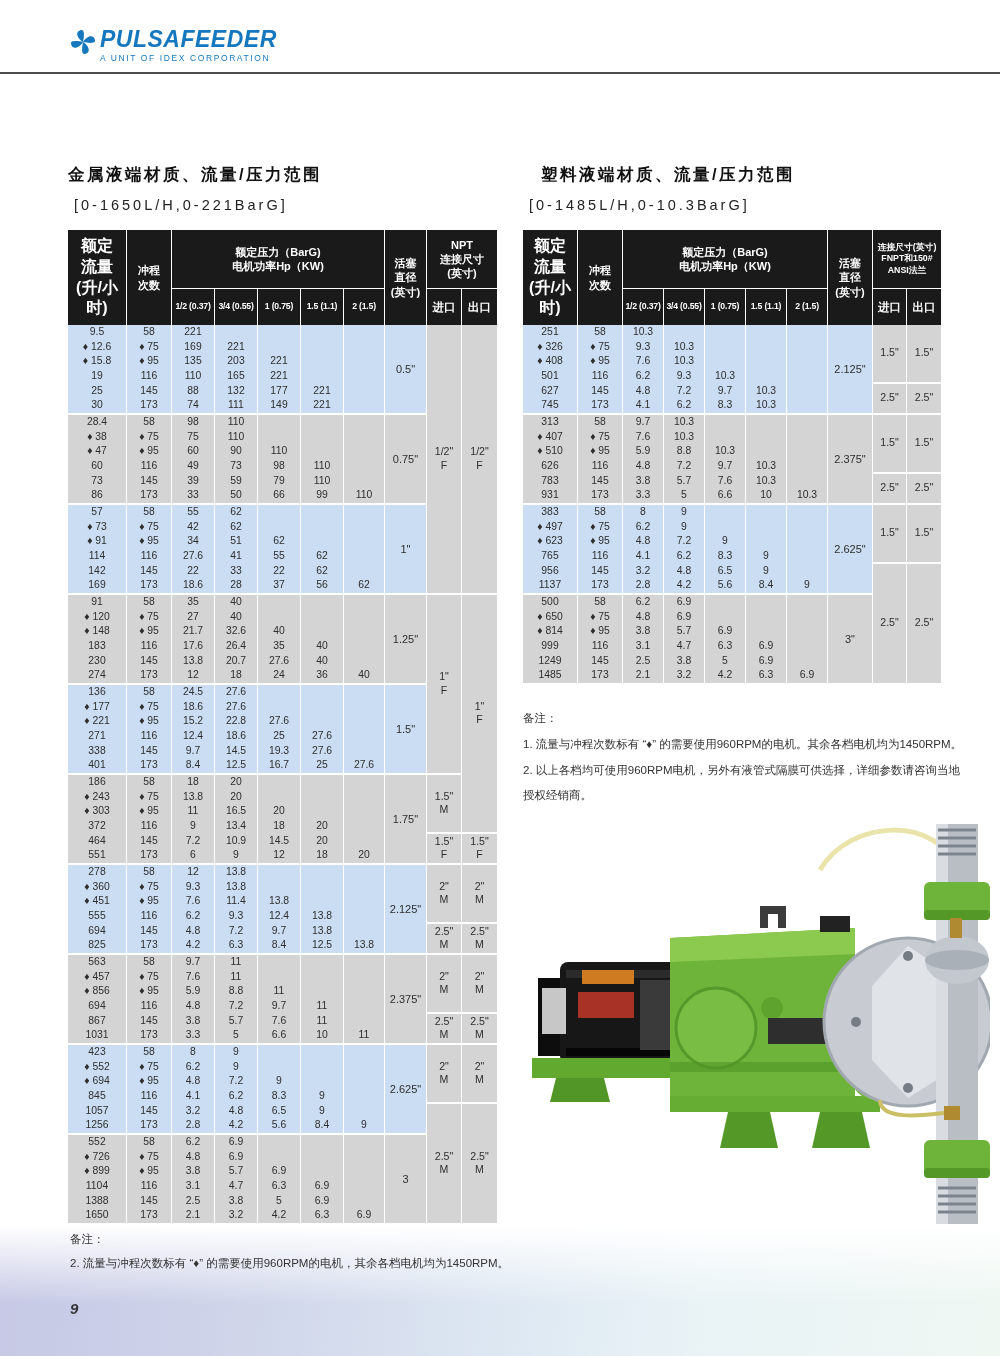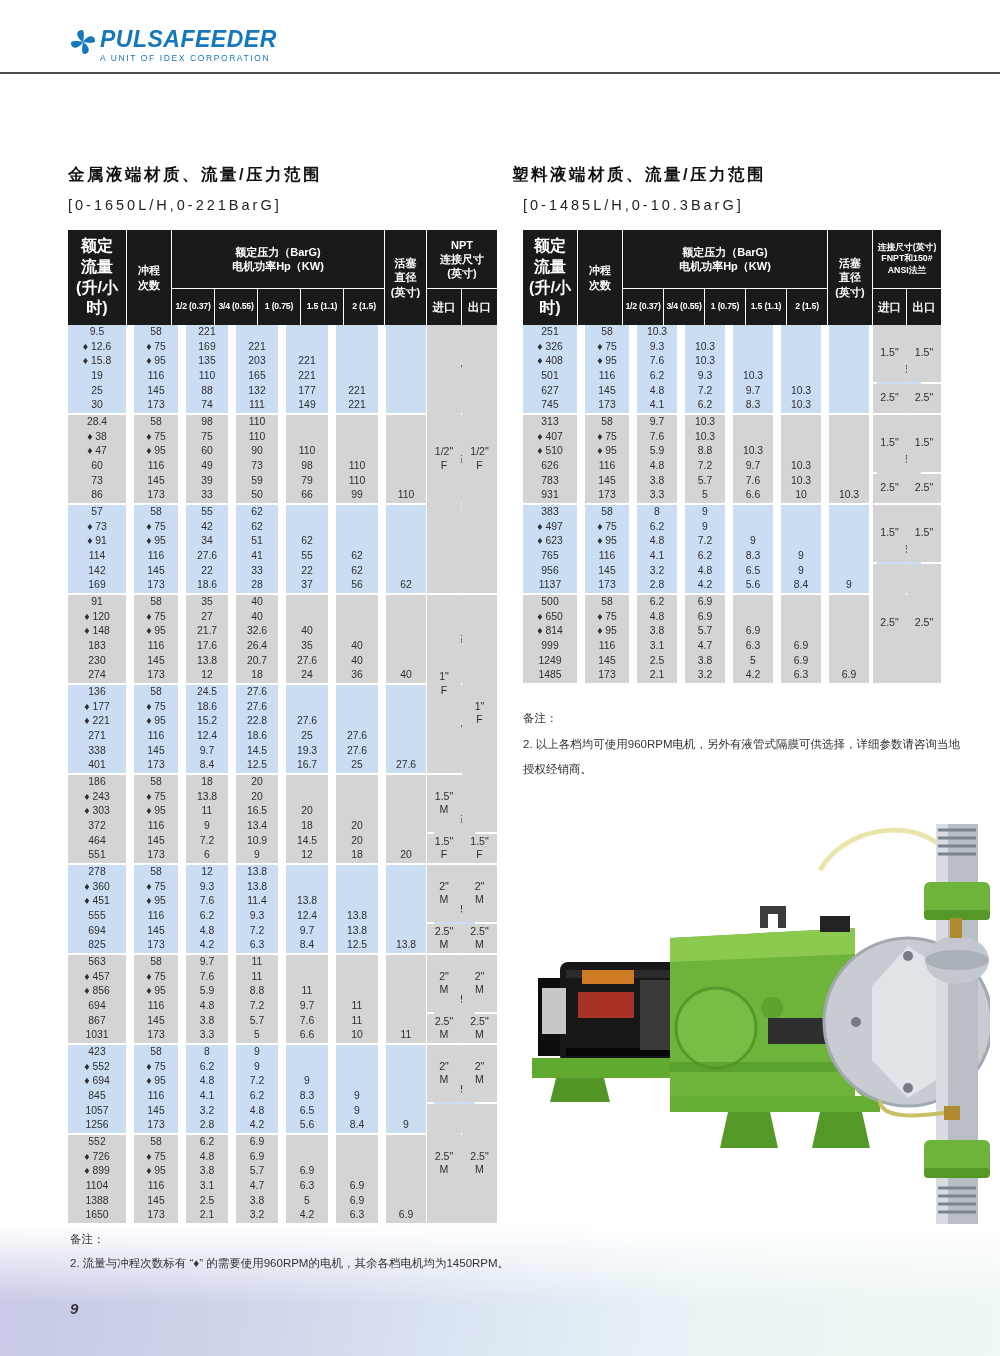--- a/index.html
+++ b/index.html
@@ -6,36 +6,36 @@
   .page{position:relative;width:1000px;height:1356px;background:#ffffff;overflow:hidden;
         font-family:"Liberation Sans","DejaVu Sans",sans-serif;color:#222;}
   
   .logo{position:absolute;left:68px;top:26px;display:flex;align-items:flex-start;}
   .logo-icon{width:30px;height:30px;margin-right:2px;margin-top:1px;}
   .brand-name{font-size:23px;font-weight:bold;font-style:italic;color:#1577bd;letter-spacing:.5px;line-height:26px;}
   .brand-tag{font-size:8.5px;color:#1577bd;letter-spacing:1.6px;margin-top:1px;text-align:left;}
   .top-rule{position:absolute;left:0;top:72px;width:1000px;height:2px;background:#4c4c4c;}
   .product-code{position:absolute;left:66px;top:98px;font-size:36px;font-weight:bold;color:#8dc63f;letter-spacing:14px;}
   .sec-title{position:absolute;font-size:16.5px;font-weight:bold;color:#111;letter-spacing:2.5px;}
-  .sec-range{position:absolute;font-size:14.5px;color:#222;letter-spacing:3px;}
+  .sec-range{position:absolute;font-size:14.5px;color:#222;letter-spacing:3px;margin-left:6px;}
   
   .thead{position:absolute;display:flex;gap:1px;height:95px;}
   .th{background:#1a1a1a;color:#fff;display:flex;align-items:center;justify-content:center;
       text-align:center;font-weight:bold;white-space:pre-line;font-size:11px;line-height:1.3;}
   .th-tall{height:95px;}
   .th-flow{font-size:16px;}
   .hgroup{display:flex;flex-direction:column;gap:1px;}
   .hgroup .top{height:58px;}
   .hgroup .subrow{display:flex;gap:1px;height:36px;}
   .hp{font-size:8.7px;letter-spacing:-.2px;}
   .io{font-size:11.5px;}
   .th-conn2{font-size:8.8px;}
   
   .tbody{position:absolute;}
-  .grp{display:flex;gap:8px;height:88px;margin-bottom:2px;}
+  .grp{display:flex;gap:1px;height:88px;margin-bottom:2px;}
   .cell{height:88px;}
   .blue{background:#cbddf2;}
   .gray{background:#d4d4d4;}
   .ln{height:14.66px;line-height:14.66px;font-size:10.4px;text-align:center;color:#2e2e2e;}
   .piston{display:flex;align-items:center;justify-content:center;font-size:11px;color:#2e2e2e;}
   .conn{position:absolute;background:#d4d4d4;display:flex;align-items:center;justify-content:center;
         text-align:center;white-space:pre-line;font-size:10.6px;line-height:1.3;color:#2e2e2e;}
   
   .notes{position:absolute;font-size:11.5px;color:#333;line-height:25px;}
   .notes .nt{margin-bottom:1px;}
@@ -64,21 +64,21 @@
     <div>
       <div class="brand-name">PULSAFEEDER</div>
       <div class="brand-tag">A UNIT OF IDEX CORPORATION</div>
     </div>
   </div>
   <div class="top-rule"></div>
 
 
   <div class="sec-title" style="left:68px;top:164px;">金属液端材质、流量/压力范围</div>
   <div class="sec-range" style="left:68px;top:197px;">[0-1650L/H,0-221BarG]</div>
-  <div class="sec-title" style="left:512px;top:164px;">塑料液端材质、流量/压力范围</div>
+  <div class="sec-title" style="left:541px;top:164px;">塑料液端材质、流量/压力范围</div>
   <div class="sec-range" style="left:523px;top:197px;">[0-1485L/H,0-10.3BarG]</div>
 
   <div class="thead" style="left:68px;top:230px;width:430px;">
     <div class="th th-tall th-flow" style="width:58px;">额定
 流量
 (升/小时)</div>
     <div class="th th-tall" style="width:44px;">冲程
 次数</div>
     <div class="hgroup" style="width:212px;">
       <div class="th top">额定压力（BarG)
@@ -1013,20 +1013,21 @@
       <div class="conn" style="left: 384px; width: 34px; top: 0px; height: 56.6667px;">1.5"</div>
       <div class="conn" style="left: 384px; width: 34px; top: 58.6667px; height: 29.3333px;">2.5"</div>
       <div class="conn" style="left: 384px; width: 34px; top: 90px; height: 56.6667px;">1.5"</div>
       <div class="conn" style="left: 384px; width: 34px; top: 148.667px; height: 29.3333px;">2.5"</div>
       <div class="conn" style="left: 384px; width: 34px; top: 180px; height: 56.6667px;">1.5"</div>
       <div class="conn" style="left: 384px; width: 34px; top: 238.667px; height: 119.333px;">2.5"</div>
     </div>
 
   <div class="notes" style="left:523px;top:706px;width:448px;">
     <div class="nt">备注：</div>
+    <div class="nt">1. 流量与冲程次数标有 “♦” 的需要使用960RPM的电机。其余各档电机均为1450RPM。</div>
     <div class="nt">2. 以上各档均可使用960RPM电机，另外有液管式隔膜可供选择，详细参数请咨询当地授权经销商。</div>
   </div>
 
   <svg class="pump" width="470" height="430" viewBox="0 0 470 430">
 
     <path d="M300,60 C330,8 420,5 438,62 C447,90 444,102 437,118" fill="none" stroke="#e9e3a6" stroke-width="5" opacity="0.95"></path>
 
     <rect x="18" y="168" width="34" height="78" fill="#0d0d0d"></rect>
     <rect x="40" y="152" width="128" height="102" rx="8" fill="#171717"></rect>
     <rect x="46" y="160" width="116" height="8" fill="#2b2b2b"></rect>

